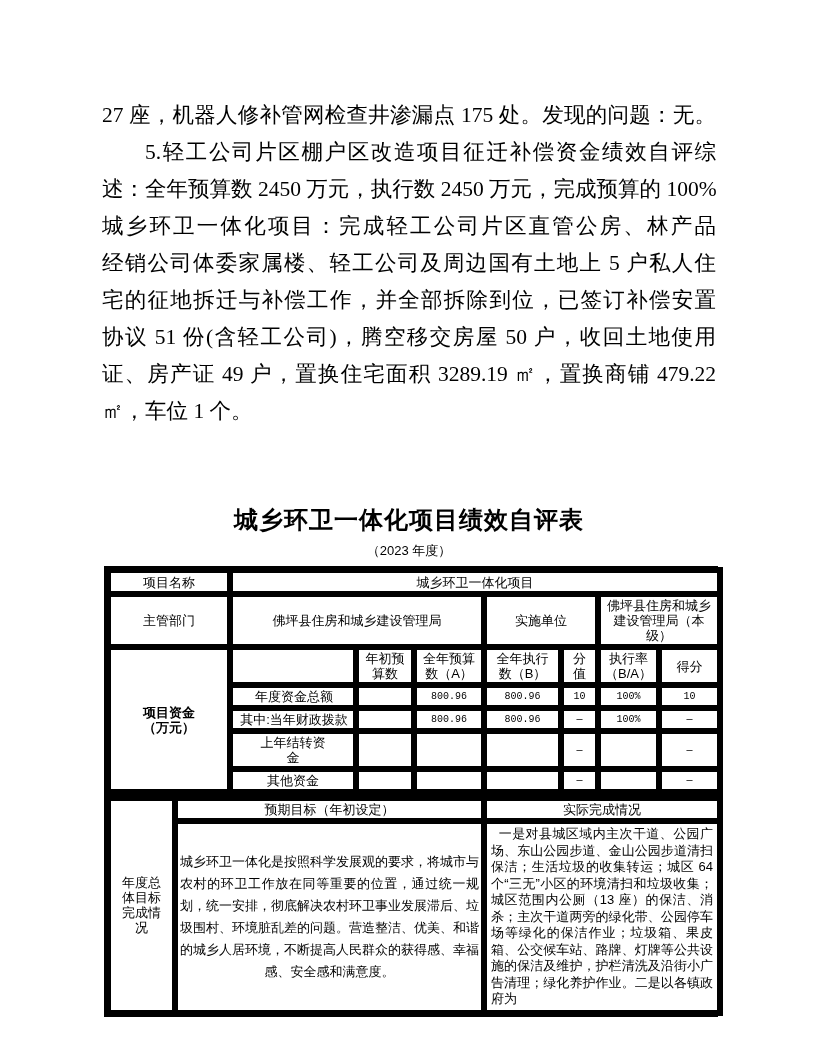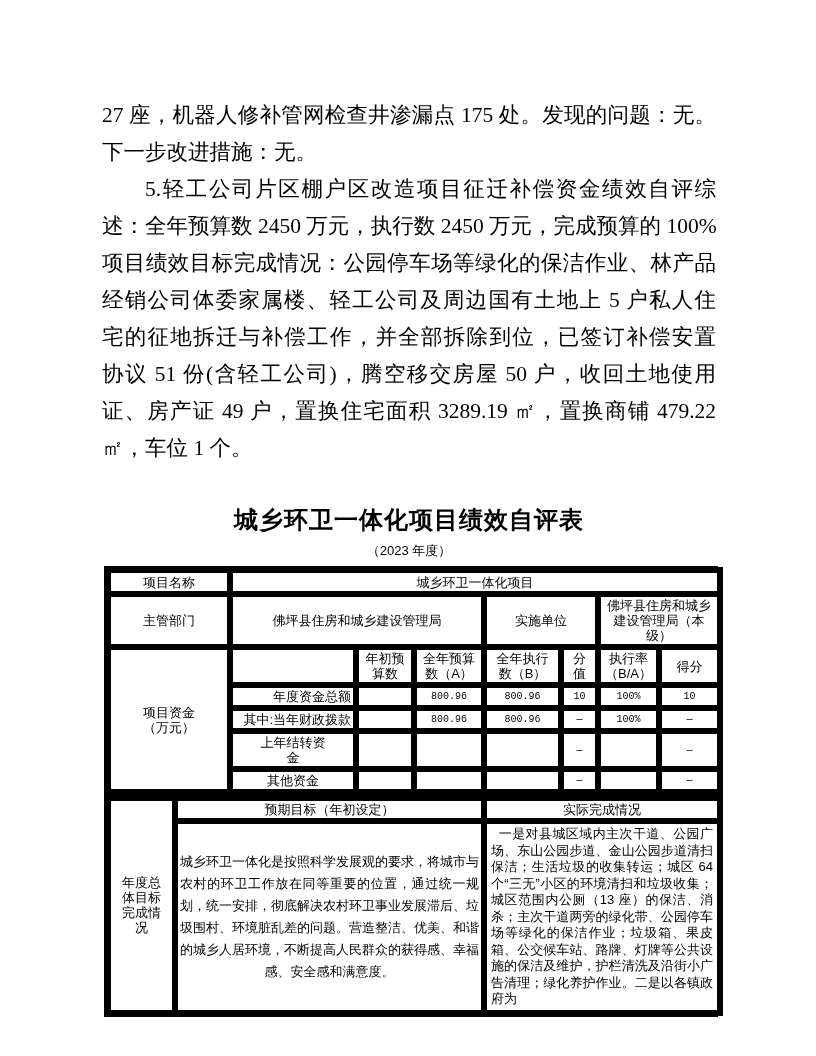--- a/index.html
+++ b/index.html
@@ -33,45 +33,44 @@
   }
   table { border-collapse:collapse; width:100%; table-layout:fixed; }
   td {
     border:6px solid #000000; text-align:center; vertical-align:middle;
     padding:1px 2px; line-height:15px; overflow:hidden;
   }
   .secline td { border-bottom-width:2px; }
   .h24 { height:24px; } .h35 { height:35px;padding-left:18px; } .h37 { height:37px; line-height:16px; }
   .h22 { height:22px; } .h36 { height:36px; } .h168 { height:168px; }
   .num { font-family:Liberation Mono, monospace; font-size:10px; }
-  .lbl-left { text-align:right; padding-left:4px; }
+  .lbl-left { text-align:center; padding-left:4px; }
   .tight { padding:1px 0; }
   .wrapspan { display:inline-block; vertical-align:middle; }
   .w3em { width:3em; } .w4em { width:4em; } .w12 { width:1.2em; }
-  .w45 { width:58px; } .w5em { width:65px; }
+  .w45 { width:58px;font-weight:bold; } .w5em { width:65px; }
   .goal-expected {
     text-align:justify; text-align-last:center; padding:2px 2px;
     line-height:22px; vertical-align:middle;
   }
   .goal-actual {
     text-align:justify; padding:2px 4px; text-indent:0.6em;
     line-height:16.5px; vertical-align:top;
   }
 </style>
 </head>
 <body>
 
 <div class="page">
 
   <div class="bodytext">
     <div class="ln">27 座，机器人修补管网检查井渗漏点 175 处。发现的问题：无。</div>
-    <div class="ln lastline">下一步改进措施：无。</div>
     <div class="ln indent">5.轻工公司片区棚户区改造项目征迁补偿资金绩效自评综</div>
     <div class="ln">述：全年预算数 2450 万元，执行数 2450 万元，完成预算的 100%。</div>
-    <div class="ln">项目绩效目标完成情况：公园停车场等绿化的保洁作业、林产品</div>
+    <div class="ln">城乡环卫一体化项目：完成轻工公司片区直管公房、林产品</div>
     <div class="ln">经销公司体委家属楼、轻工公司及周边国有土地上 5 户私人住</div>
     <div class="ln">宅的征地拆迁与补偿工作，并全部拆除到位，已签订补偿安置</div>
     <div class="ln">协议 51 份(含轻工公司)，腾空移交房屋 50 户，收回土地使用</div>
     <div class="ln">证、房产证 49 户，置换住宅面积 3289.19 ㎡，置换商铺 479.22</div>
     <div class="ln lastline">㎡，车位 1 个。</div>
   </div>
 
   <div class="tbl-title">城乡环卫一体化项目绩效自评表</div>
   <div class="tbl-subtitle">（2023 年度）</div>
 

